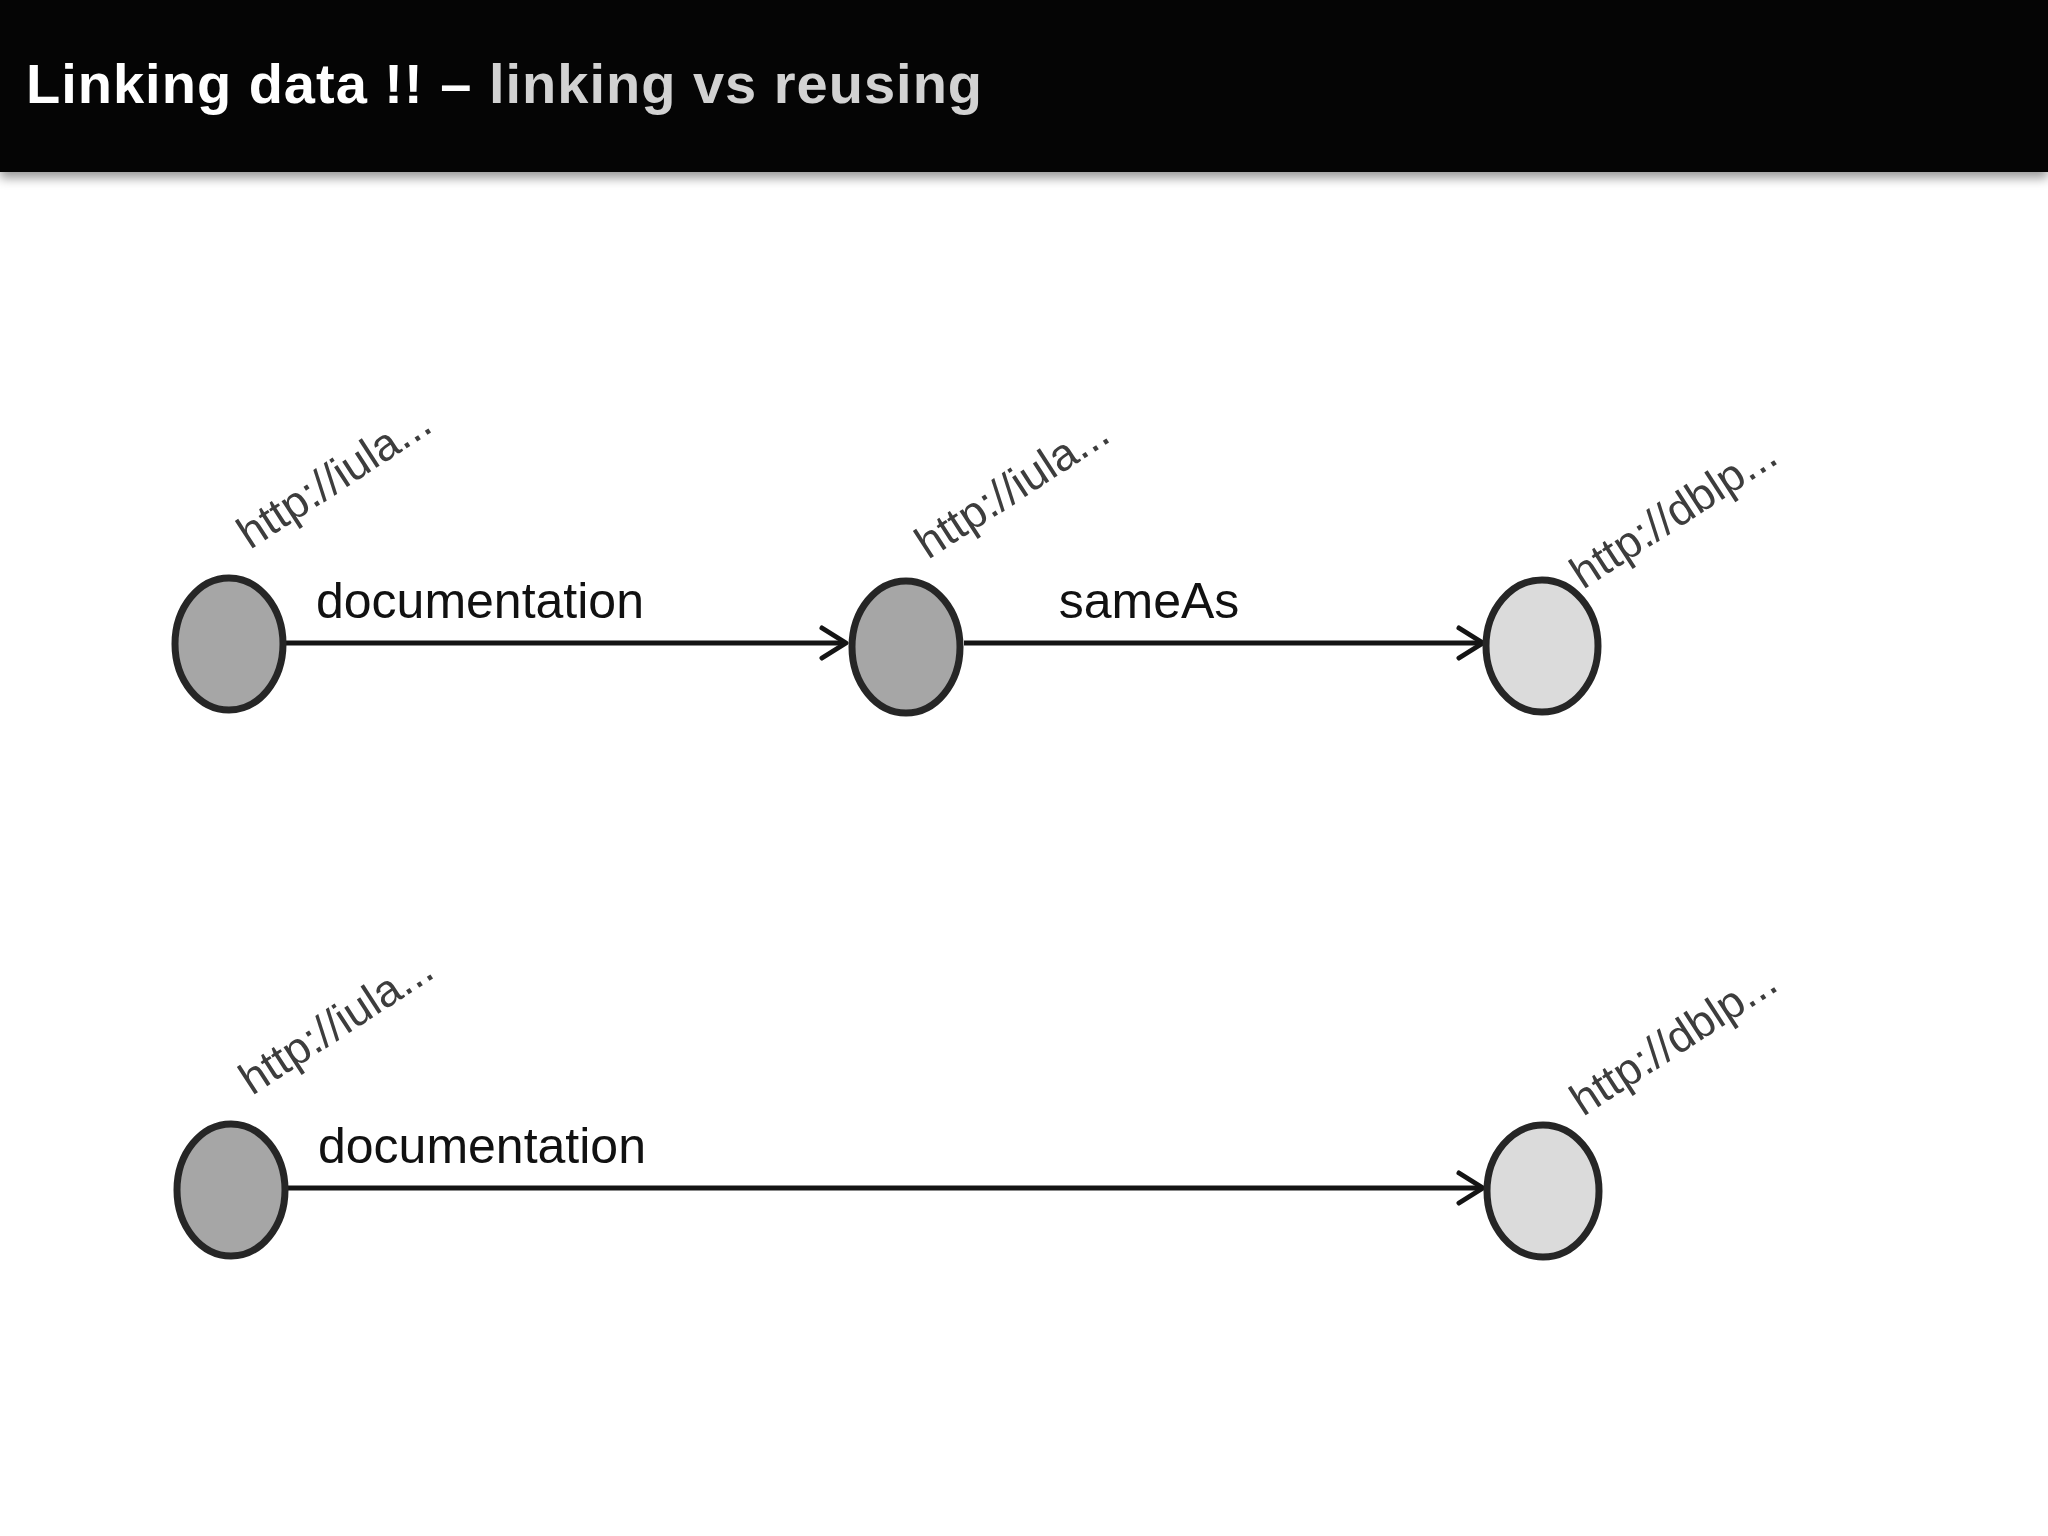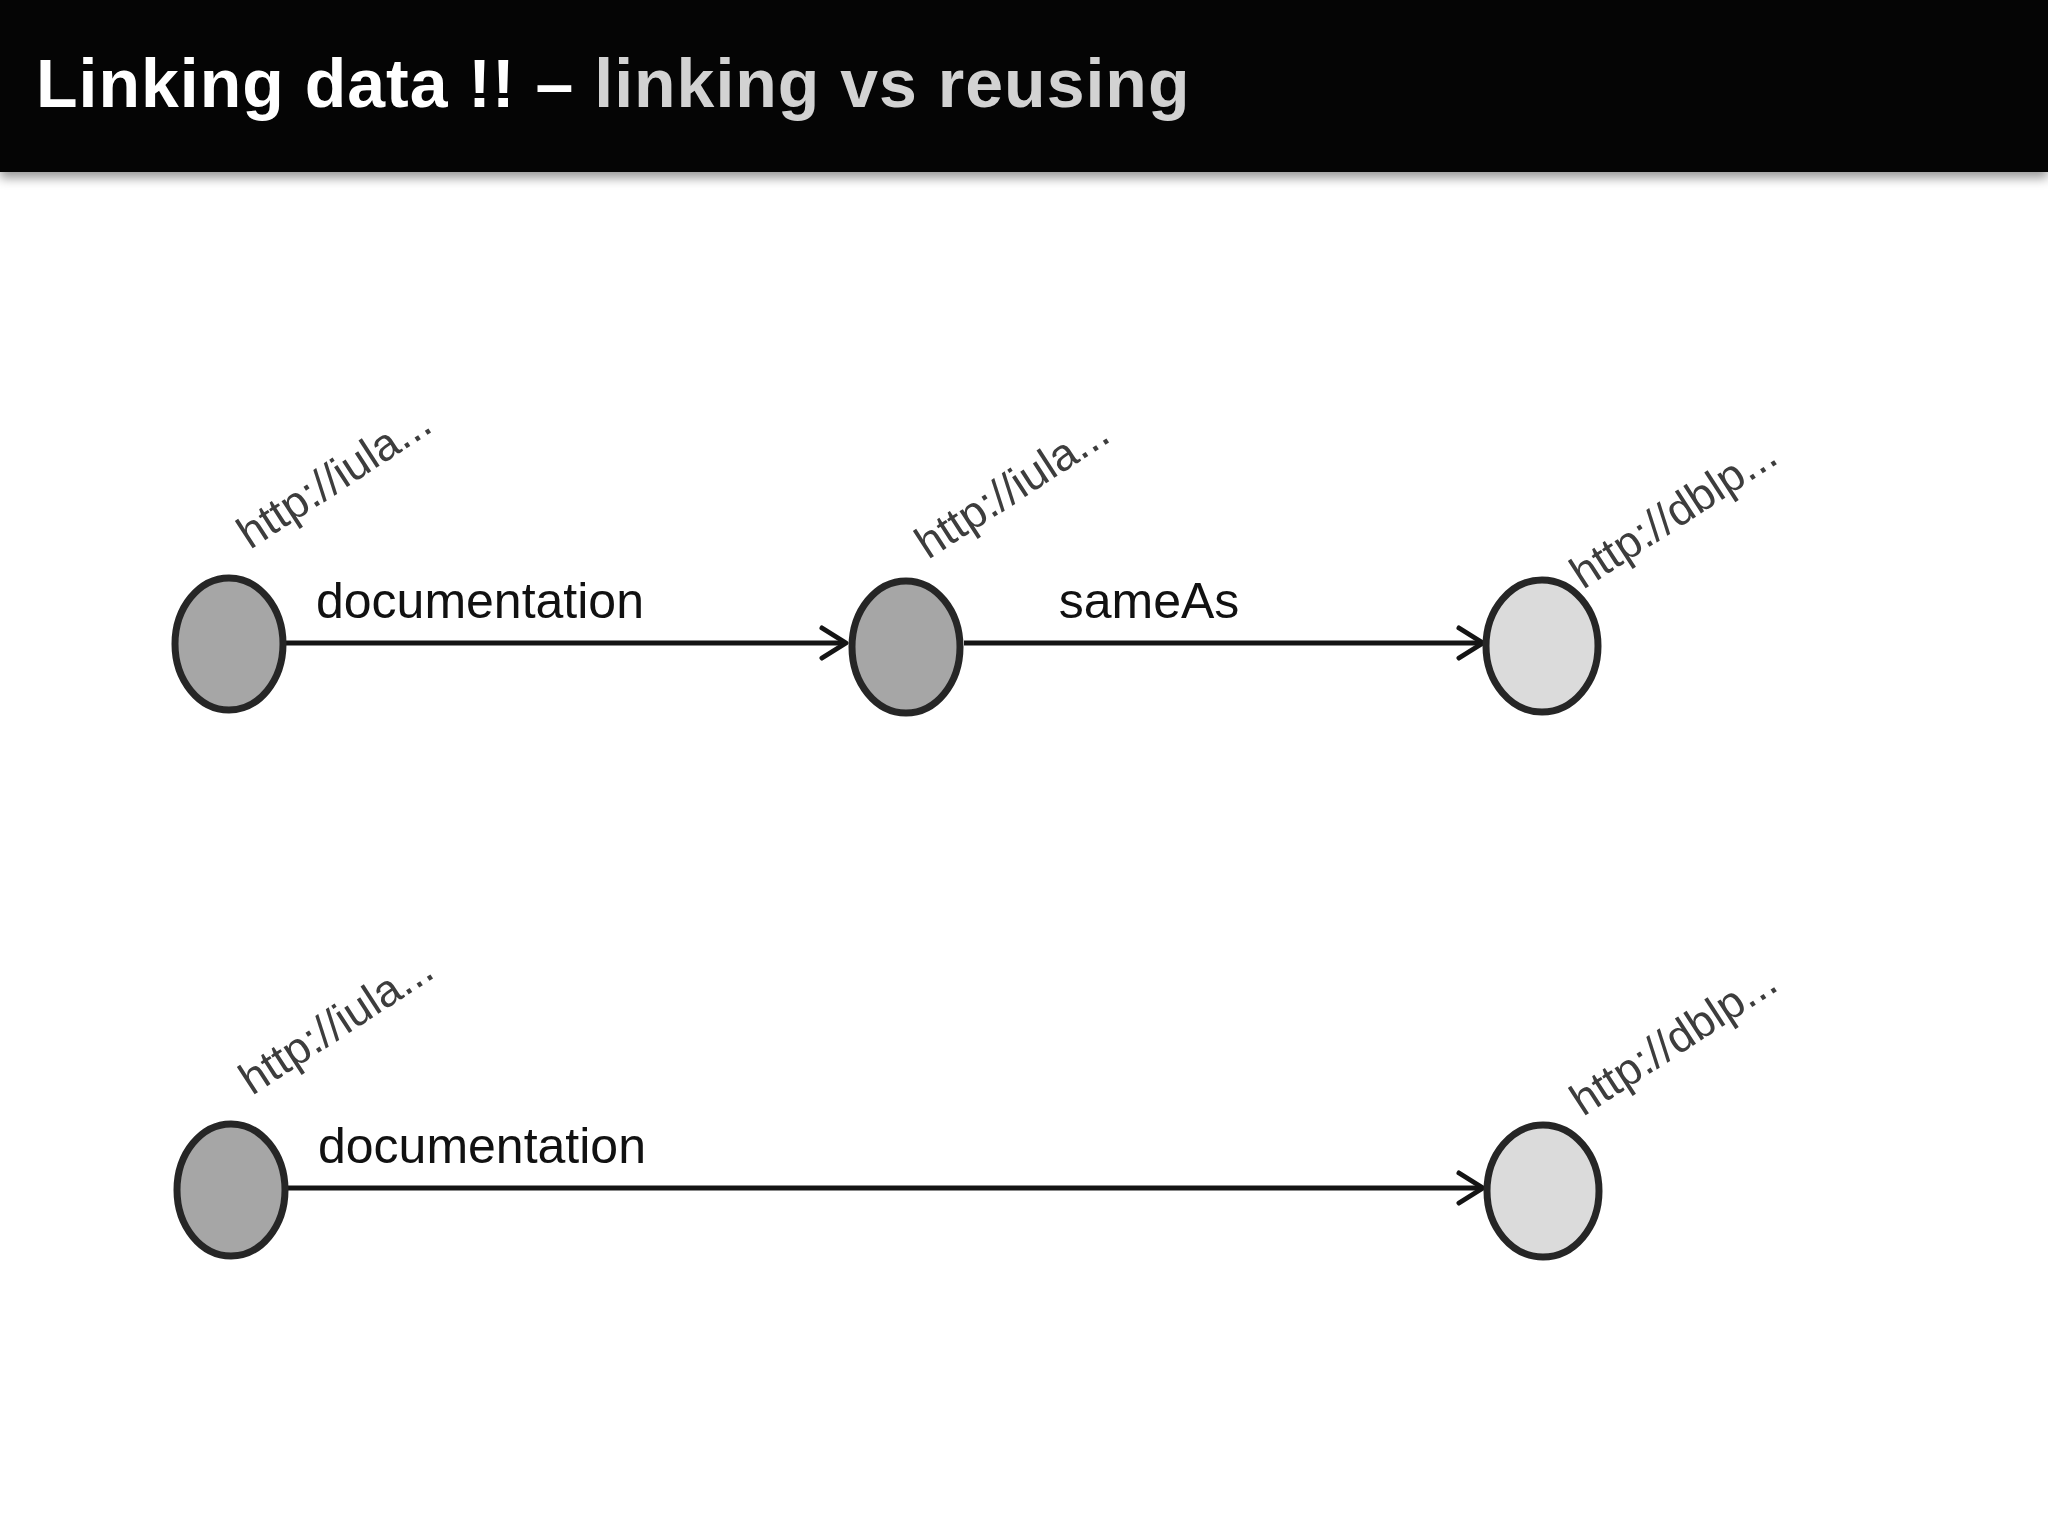--- a/index.html
+++ b/index.html
@@ -22,22 +22,22 @@
     width: 100%;
     height: 172px;
     background: #050505;
     display: flex;
     align-items: center;
     box-shadow: 0 6px 10px rgba(0,0,0,0.40);
     z-index: 2;
   }
   .title-bar h1 {
     margin: 0;
-    padding: 0 0 6px 36px;
-    font-size: 68px;
+    padding: 0 0 6px 26px;
+    font-size: 56px;
     font-weight: bold;
     letter-spacing: 1px;
     white-space: nowrap;
   }
   .title-primary   { color: #ffffff; }
   .title-separator { color: #ffffff; }
   .title-secondary { color: #d2d2d2; }
 
   .diagram-svg {
     position: absolute;

